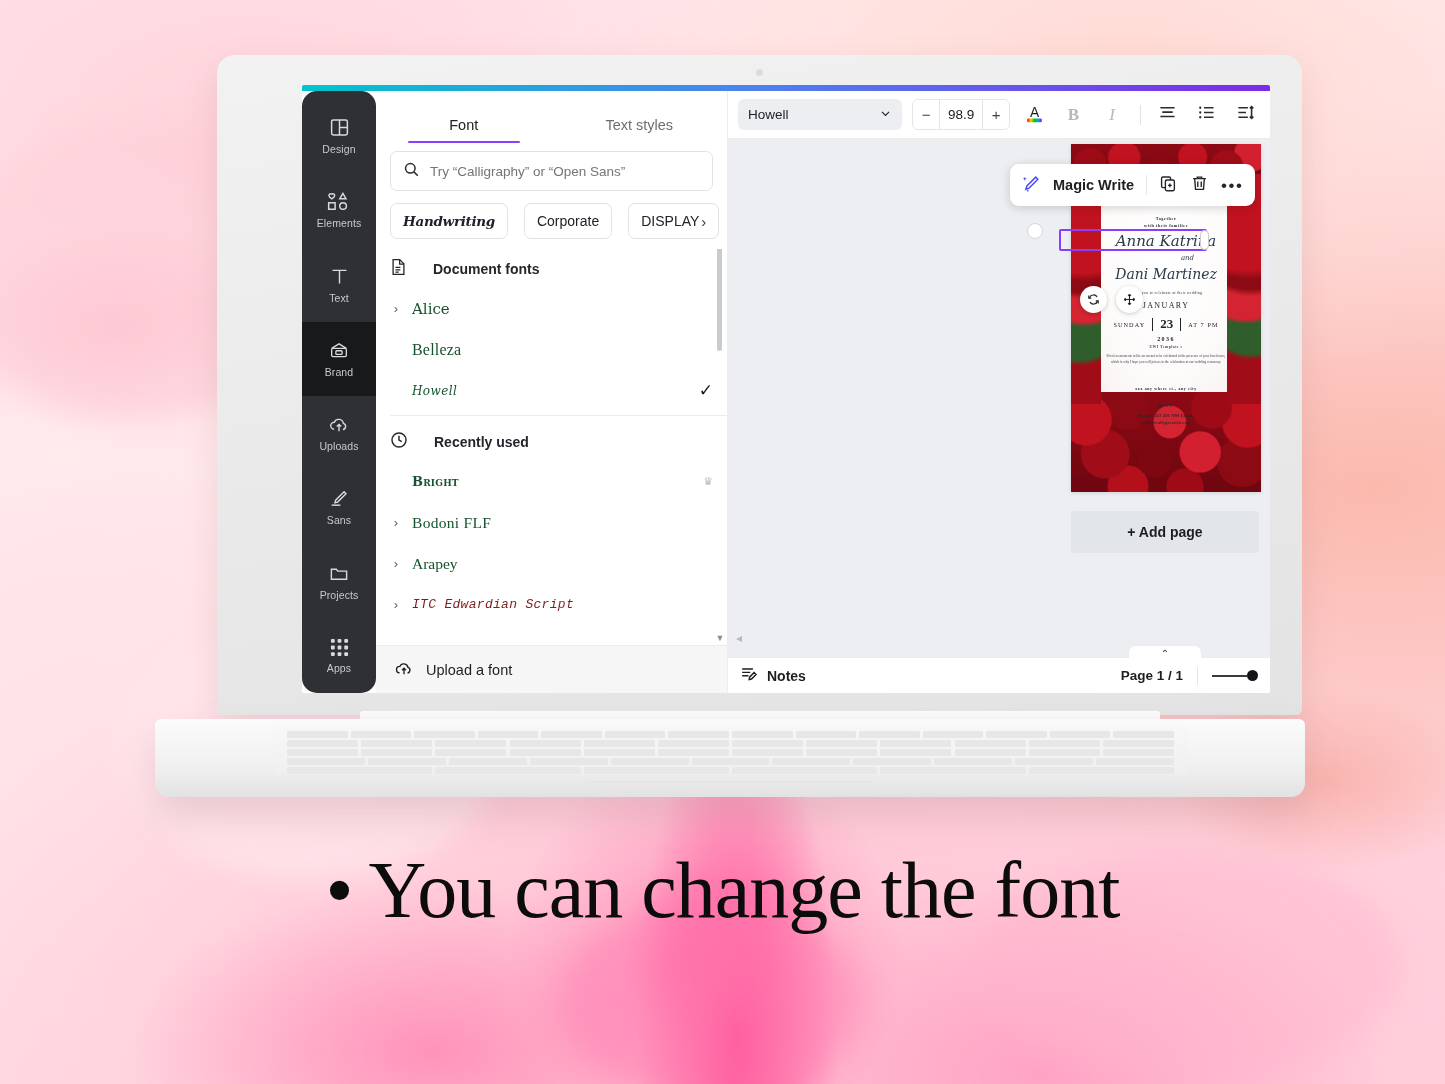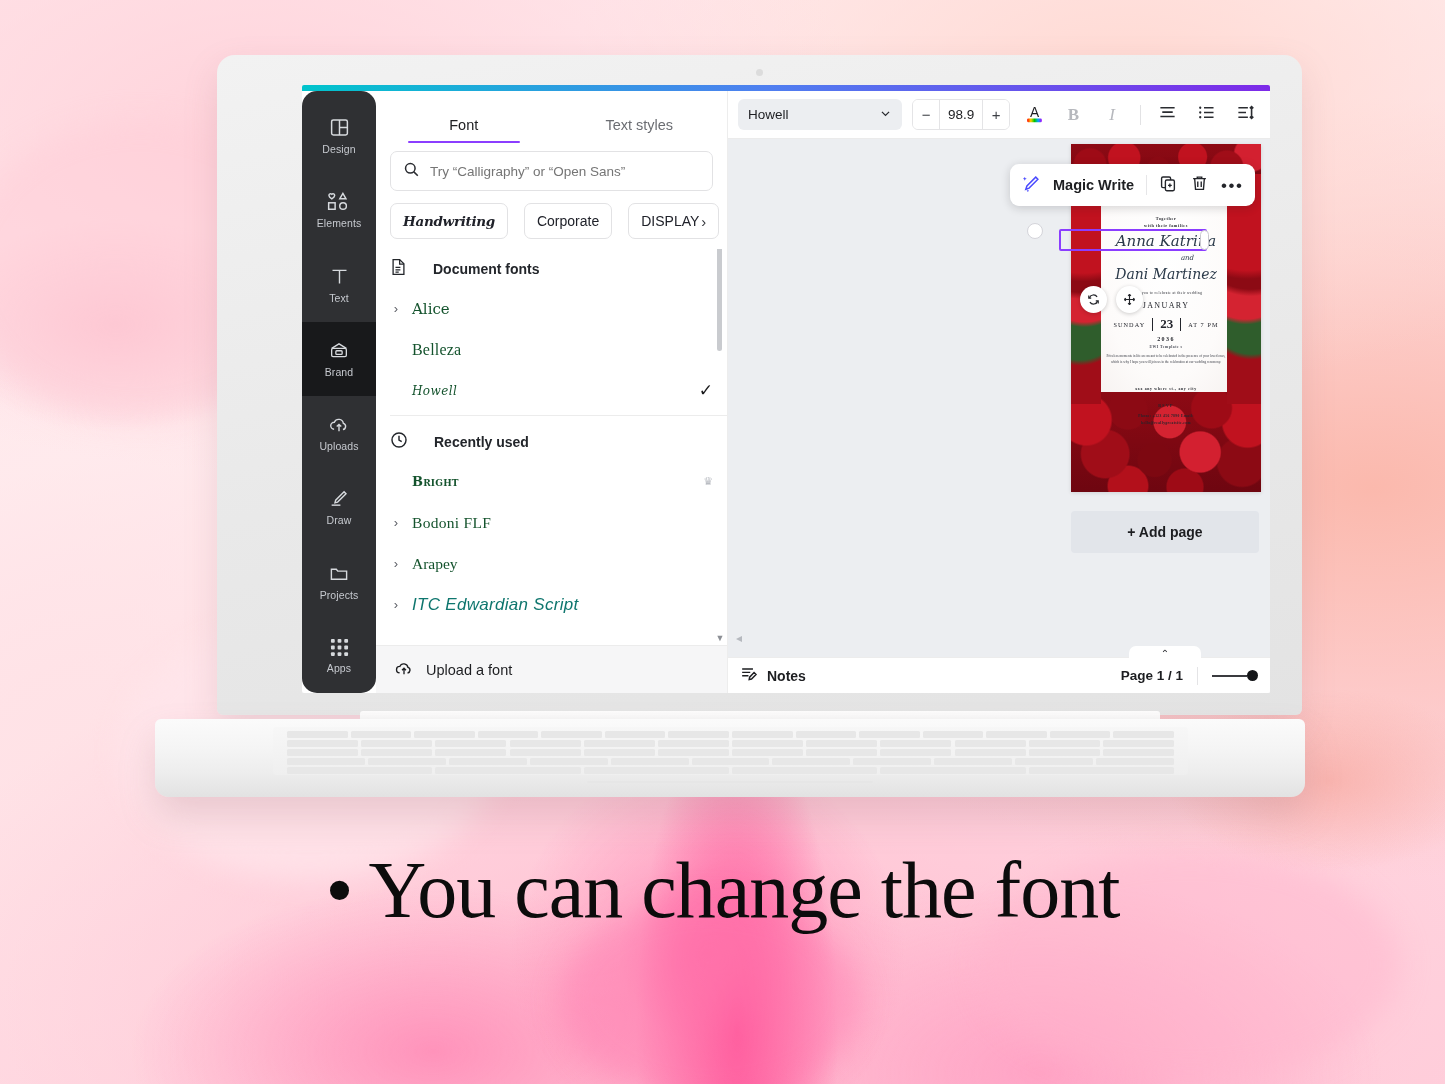--- a/index.html
+++ b/index.html
@@ -104,22 +104,22 @@
              cursor:pointer; }
   .chev { width:12px; flex:0 0 12px; color:#5c5f66; font-size:13px; text-align:center; }
   .fname { flex:1; color:#14532d; }
   .f-alice { font-family:"DejaVu Serif",serif; font-size:15px; }
   .f-belleza { font-family:"Liberation Serif",serif; font-size:16px; letter-spacing:.2px; }
   .f-howell { font-family:"DejaVu Serif",serif; font-style:italic; font-size:12px; letter-spacing:.4px; }
   .f-bright { font-family:"DejaVu Serif",serif; font-weight:700; font-size:13px;
               font-variant:small-caps; letter-spacing:.2px; }
   .f-bodoni { font-family:"Liberation Serif",serif; font-size:15.5px; letter-spacing:.3px; }
   .f-arapey { font-family:"Liberation Serif",serif; font-size:15.5px; }
-  .f-edward { font-family:Liberation Sans, sans-serif; font-style:italic; font-size:17px;
-              color:#0f766e; letter-spacing:.3px; }
+  .f-edward { font-family:Liberation Mono, monospace; font-style:italic; font-size:13px;
+              color:#7f1d1d; letter-spacing:.3px; }
   .crown { color:#b9bcc2; font-size:11px; margin-left:6px; }
   .check { color:#19191b; font-size:17px; }
   .divider { height:1px; background:#ececec; margin:4px 0 2px 14px; }
   .sbThumb { position:absolute; right:5px; width:5px; border-radius:3px; background:#c9cbcf; }
   .arrowU,.arrowD { position:absolute; right:2.5px; font-size:9px; color:#8c8f95; }
   .upload { height:48px; flex:0 0 48px; border-top:1px solid #ececec; background:#f6f6f7;
             display:flex; align-items:center; gap:12px; padding:0 18px; cursor:pointer;
             font-size:14.5px; color:#1d1e21; }
 
   
@@ -274,21 +274,21 @@
               <span class="railLbl">Uploads</span>
             </div>
 
             <div class="railItem">
               <span>
                 <svg width="22" height="21" viewBox="0 0 24 24" fill="none" stroke="#d7dade" stroke-width="1.6">
                   <path d="M17.8 4.3l2.2 2.2-9.6 9.6-3 .8.8-3z"></path>
                     <path d="M3.6 19.6h10"></path>
                 </svg>
               </span>
-              <span class="railLbl">Draw</span>
+              <span class="railLbl">Sans</span>
             </div>
 
             <div class="railItem">
               <span>
                 <svg width="22" height="21" viewBox="0 0 24 24" fill="none" stroke="#d7dade" stroke-width="1.6">
                   <path d="M3.3 7.1h5.6l1.7 2.2h10.1v9.3H3.3z"></path>
                 </svg>
               </span>
               <span class="railLbl">Projects</span>
             </div>

